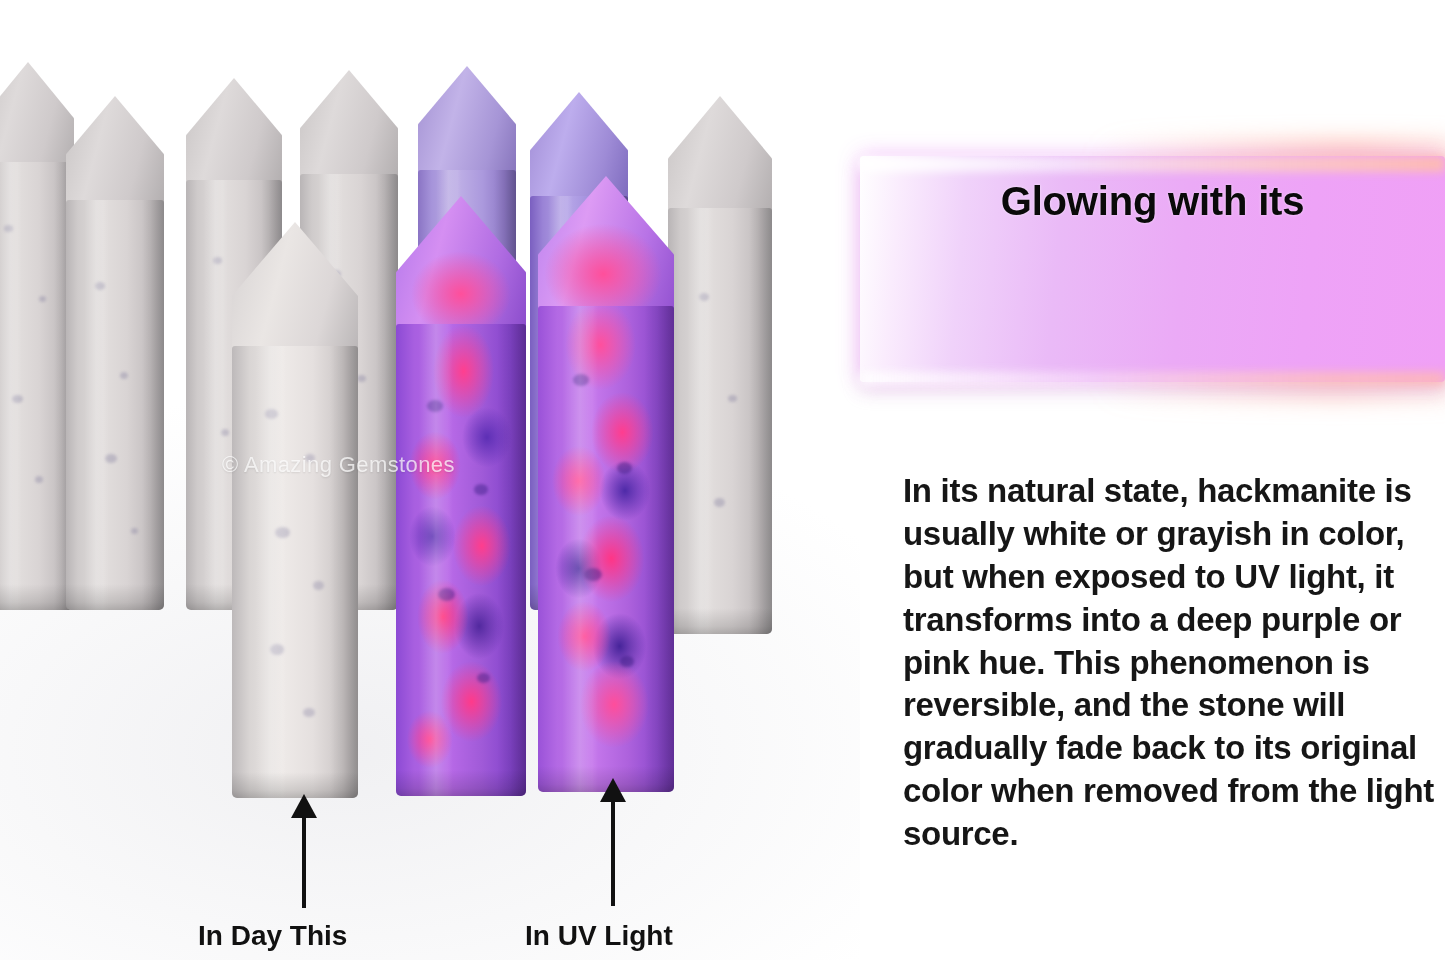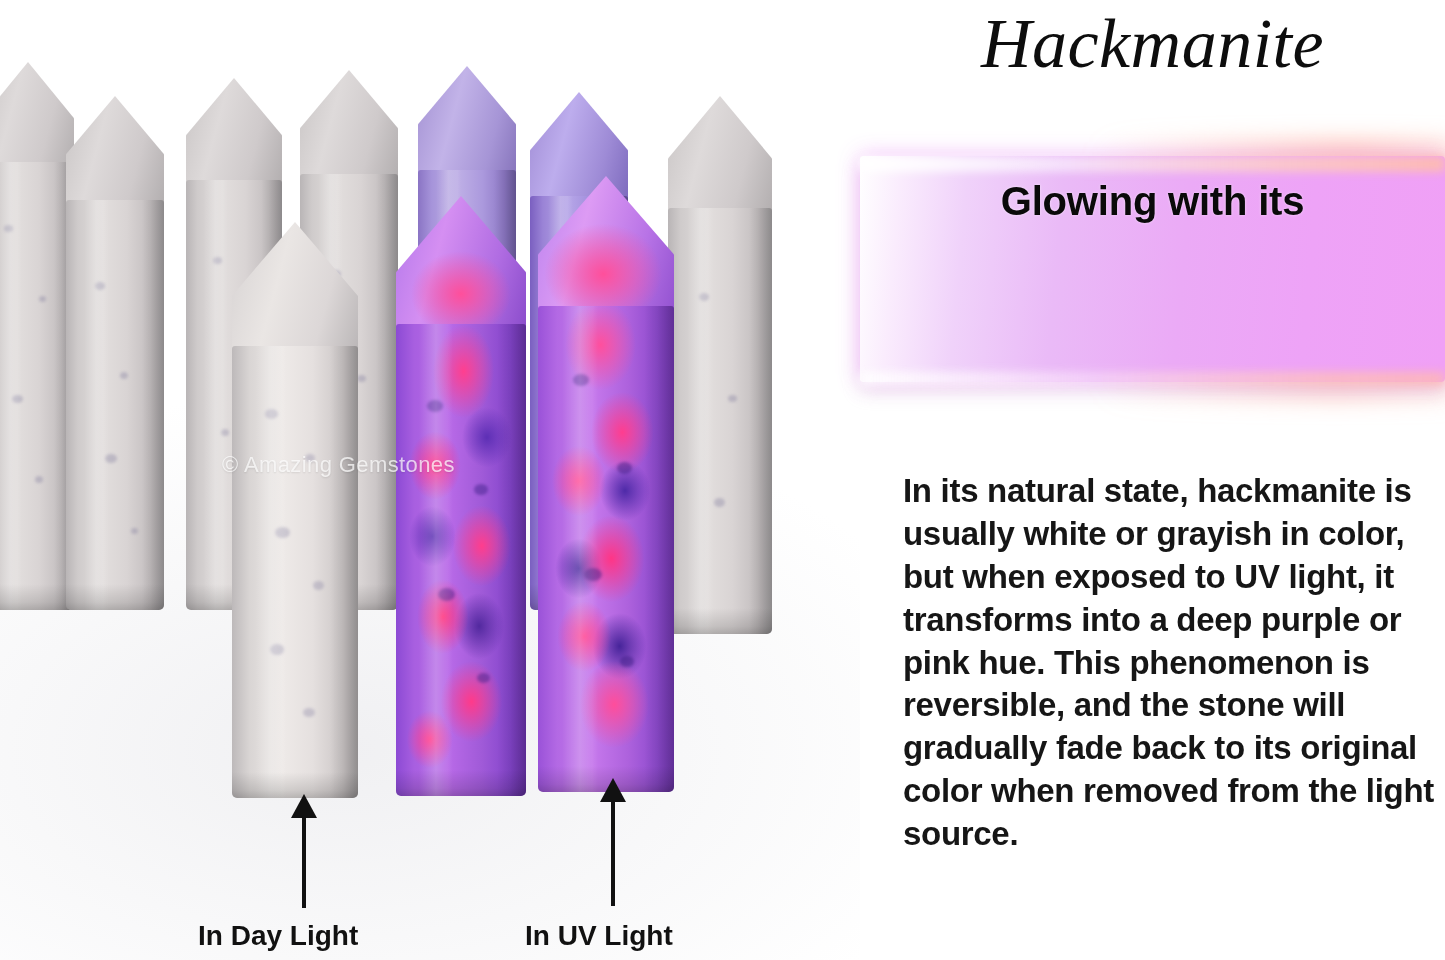--- a/index.html
+++ b/index.html
@@ -352,27 +352,26 @@
 
     <div class="arrow-wrap" style="left:277px;top:794px;width:54px;height:112px;">
       <div class="arrow-head"></div>
       <div class="arrow-line" style="top:22px;height:92px;"></div>
     </div>
     <div class="arrow-wrap" style="left:586px;top:778px;width:54px;height:128px;">
       <div class="arrow-head"></div>
       <div class="arrow-line" style="top:22px;height:106px;"></div>
     </div>
 
-    <div class="caption" style="left:198px;top:920px;">In Day Light</div>
+    <div class="caption" style="left:198px;top:920px;">In Day This</div>
     <div class="caption" style="left:525px;top:920px;">In UV Light</div>
   </div>
 
   <div id="right">
 
-    <div id="title">Hackmanite</div>
 
     <div id="banner-zone">
       <div id="banner-glow"></div>
       <div id="banner"></div>
       <div id="banner-top-sheen"></div>
       <div id="banner-bot-sheen"></div>
       <div id="banner-text">
         <div>Glowing with its</div>
       </div>
     </div>

